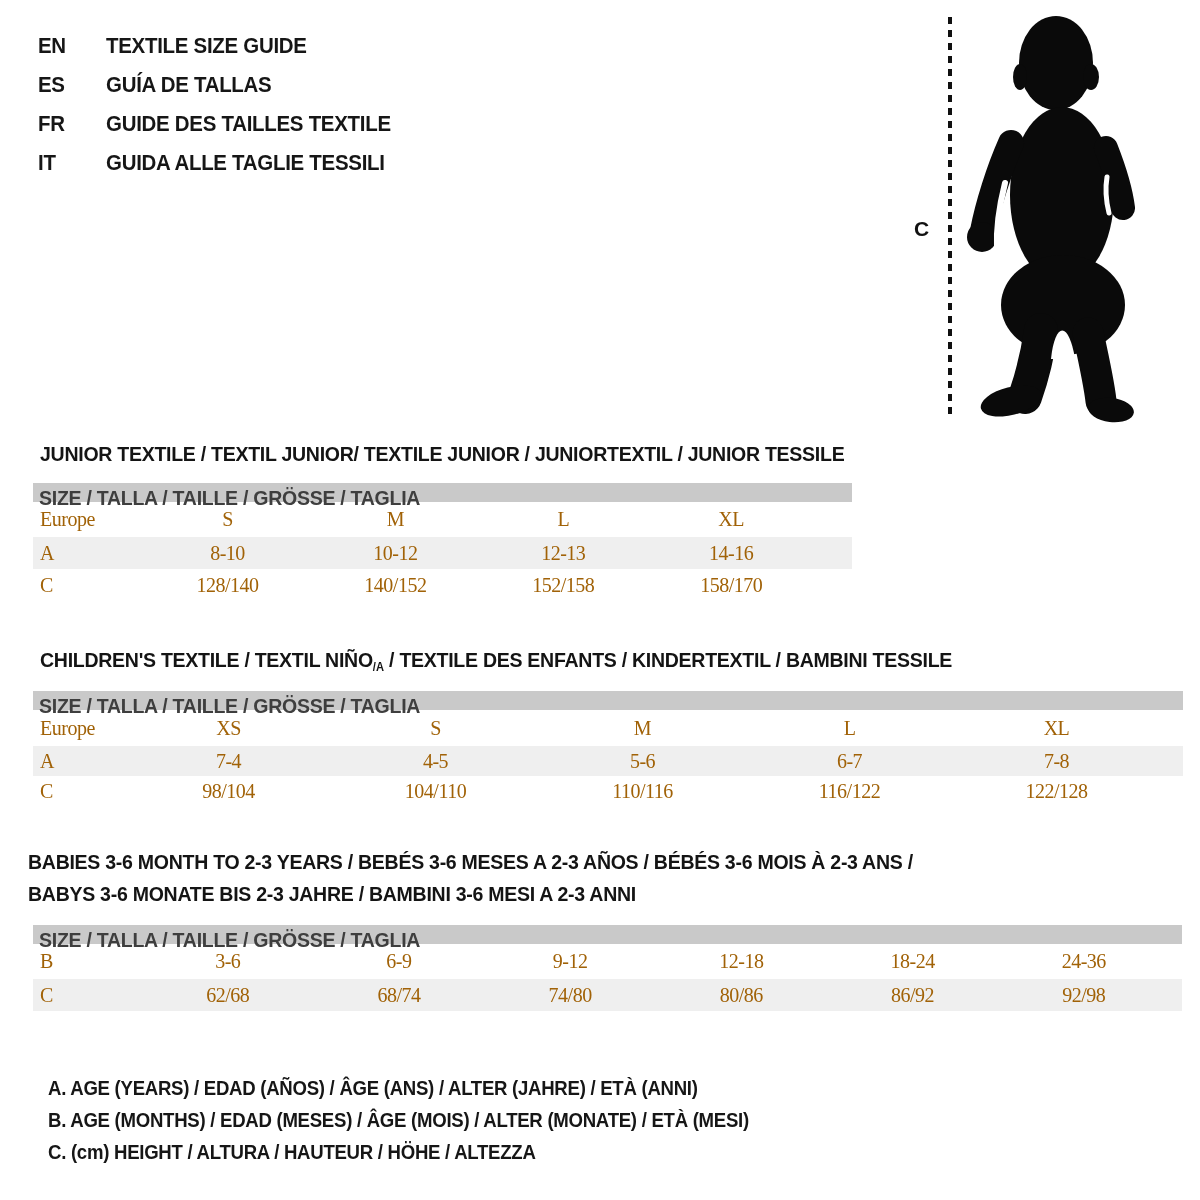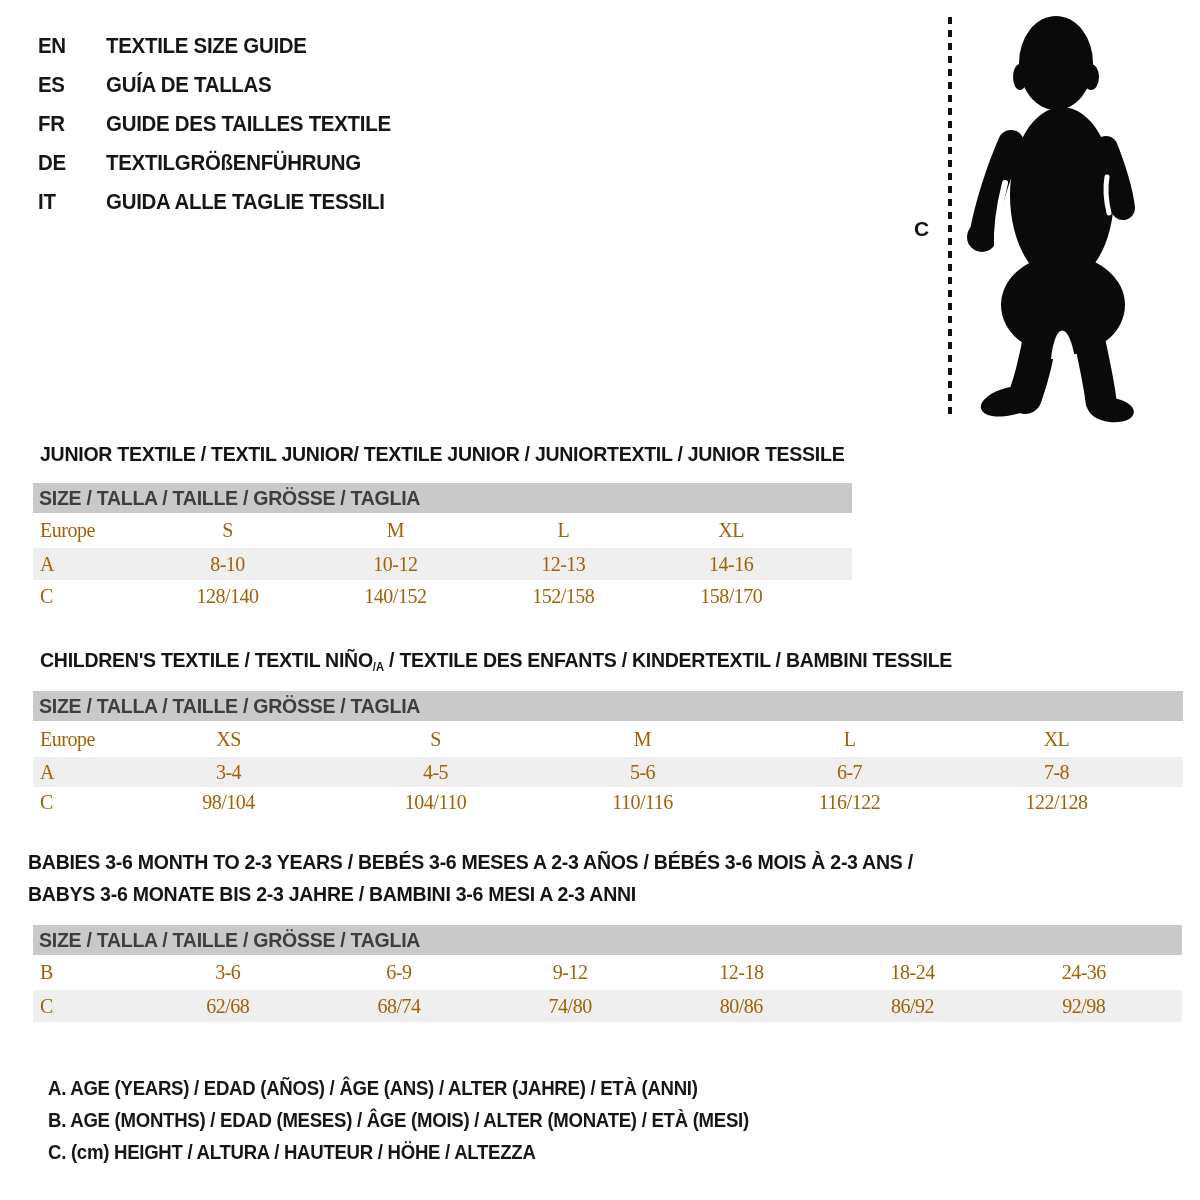--- a/index.html
+++ b/index.html
@@ -21,21 +21,21 @@
     background-image:repeating-linear-gradient(to bottom,#101010 0 7px,transparent 7px 13px);}
   .c-label{left:914px;top:217px;font-size:21px;font-weight:bold;color:#111;}
   .baby-svg{left:965px;top:15px;}
 
   
   .sec-title{font-size:21px;font-weight:bold;letter-spacing:-0.3px;color:#141414;line-height:32px;}
   .sub-a{font-size:12px;font-weight:bold;vertical-align:-4px;letter-spacing:0;}
 
   
   .size-section{}
-  .size-bar{height:30px;background:#c9c9c9;color:#3e3e3e;font-weight:bold;font-size:21px;
+  .size-bar{height:19px;background:#c9c9c9;color:#3e3e3e;font-weight:bold;font-size:21px;
     line-height:29px;padding-left:6px;box-sizing:border-box;letter-spacing:-0.3px;}
   table.size-table{border-collapse:collapse;table-layout:fixed;width:100%;
     font-size:20px;letter-spacing:-0.5px;color:#a16207;font-family:Liberation Serif, serif;}
   table.size-table td{padding:0;text-align:center;vertical-align:middle;font-weight:400;}
   table.size-table td.lbl{text-align:left;padding-left:7px;}
   tr.shaded{background:#efefef;}
   .t-junior tr{height:32px;} .t-junior tr.r-first{height:35px;}
   .t-children tr{height:30px;} .t-children tr.r-first{height:36px;}
   .t-babies tr{height:32px;} .t-babies tr.r-first{height:35px;}
 
@@ -51,24 +51,20 @@
     <span class="lang-code"><span class="cond">EN</span></span>
     <span class="cond">TEXTILE SIZE GUIDE</span>
   </div>
   <div class="lang-row">
     <span class="lang-code"><span class="cond">ES</span></span>
     <span class="cond">GUÍA DE TALLAS</span>
   </div>
   <div class="lang-row">
     <span class="lang-code"><span class="cond">FR</span></span>
     <span class="cond">GUIDE DES TAILLES TEXTILE</span>
-  </div>
-  <div class="lang-row">
-    <span class="lang-code"><span class="cond">DE</span></span>
-    <span class="cond">TEXTILGRÖßENFÜHRUNG</span>
   </div>
   <div class="lang-row">
     <span class="lang-code"><span class="cond">IT</span></span>
     <span class="cond">GUIDA ALLE TAGLIE TESSILI</span>
   </div>
 </div>
 
 <div class="abs dash-line"></div>
 <div class="abs c-label">C</div>
 <svg class="abs baby-svg" width="170" height="408" viewBox="0 0 170 408" xmlns="http://www.w3.org/2000/svg">
@@ -164,21 +160,21 @@
       <td class="lbl">Europe</td>
       <td>XS</td>
       <td>S</td>
       <td>M</td>
       <td>L</td>
       <td>XL</td>
       <td></td>
     </tr>
     <tr class="shaded">
       <td class="lbl">A</td>
-      <td>3-4</td>
+      <td>7-4</td>
       <td>4-5</td>
       <td>5-6</td>
       <td>6-7</td>
       <td>7-8</td>
       <td></td>
     </tr>
     <tr>
       <td class="lbl">C</td>
       <td>98/104</td>
       <td>104/110</td>

